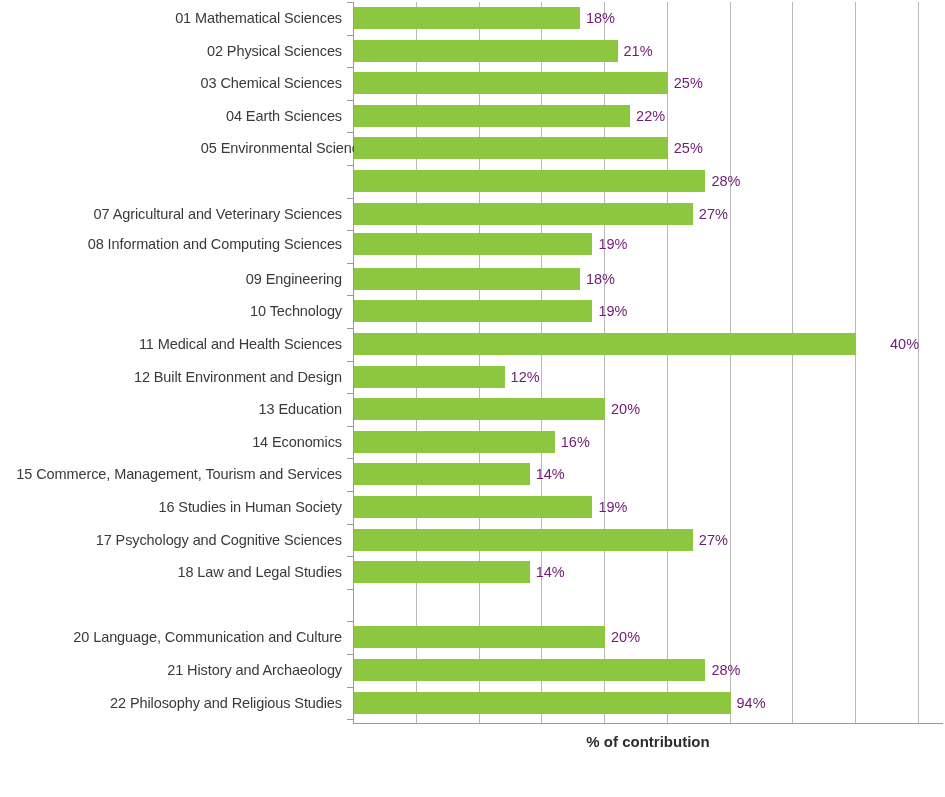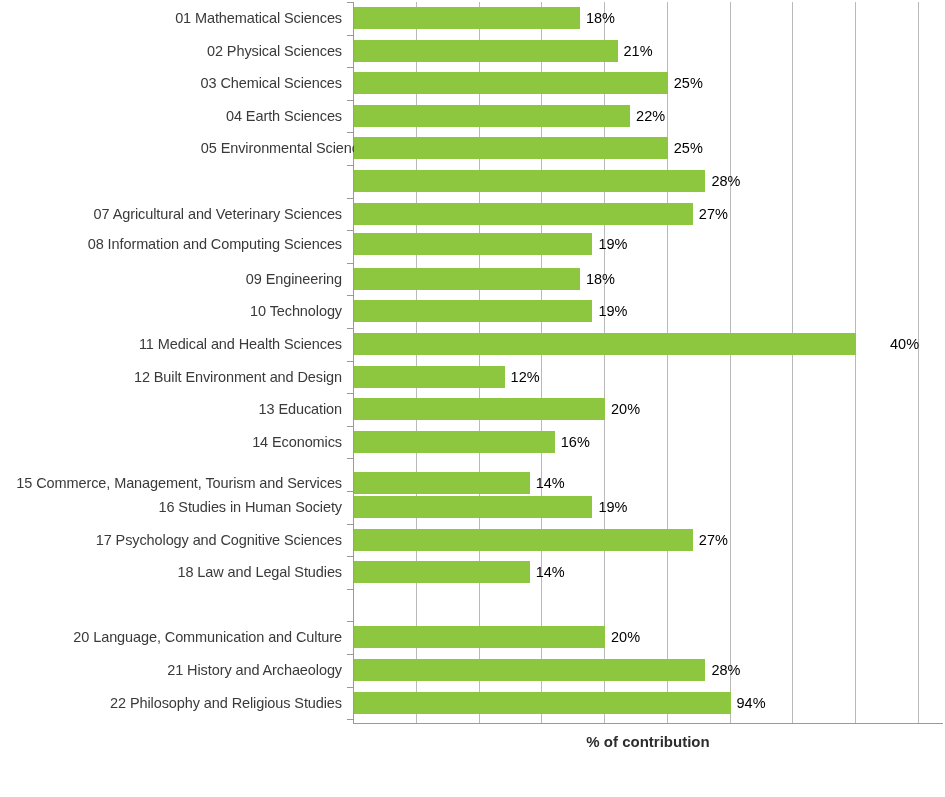--- a/index.html
+++ b/index.html
@@ -73,21 +73,21 @@
     top: 5px;
     height: 22px;
     background: #8dc63f;
   }
   .bar-value {
     position: absolute;
     top: 0;
     height: 32.6px;
     line-height: 32.6px;
     font-size: 14.5px;
-    color: #000000;
+    color: #701a75;
     white-space: nowrap;
     padding-left: 6px;
   }
 
   
   .tick {
     position: absolute;
     width: 6px;
     height: 1px;
     background: #9a9a9a;
@@ -212,21 +212,21 @@
         <div class="bar" style="width: 251px; background: rgb(141, 198, 63);"></div>
         <div class="bar-value" style="left: 605px;">20%</div>
       </div>
       <div class="tick" style="top: 425.8px;"></div>
       <div class="row" style="top: 425.8px;">
         <div class="cat-label">14 Economics</div>
         <div class="bar" style="width: 200.8px; background: rgb(141, 198, 63);"></div>
         <div class="bar-value" style="left: 554.8px;">16%</div>
       </div>
       <div class="tick" style="top: 458.4px;"></div>
-      <div class="row" style="top: 458.4px; margin-top: 9px;">
+      <div class="row" style="top: 458.4px;">
         <div class="cat-label">15 Commerce, Management, Tourism and Services</div>
         <div class="bar" style="width: 175.7px; background: rgb(141, 198, 63);"></div>
         <div class="bar-value" style="left: 529.7px;">14%</div>
       </div>
       <div class="tick" style="top: 491px;"></div>
       <div class="row" style="top: 491px;">
         <div class="cat-label">16 Studies in Human Society</div>
         <div class="bar" style="width: 238.45px; background: rgb(141, 198, 63);"></div>
         <div class="bar-value" style="left: 592.45px;">19%</div>
       </div>

